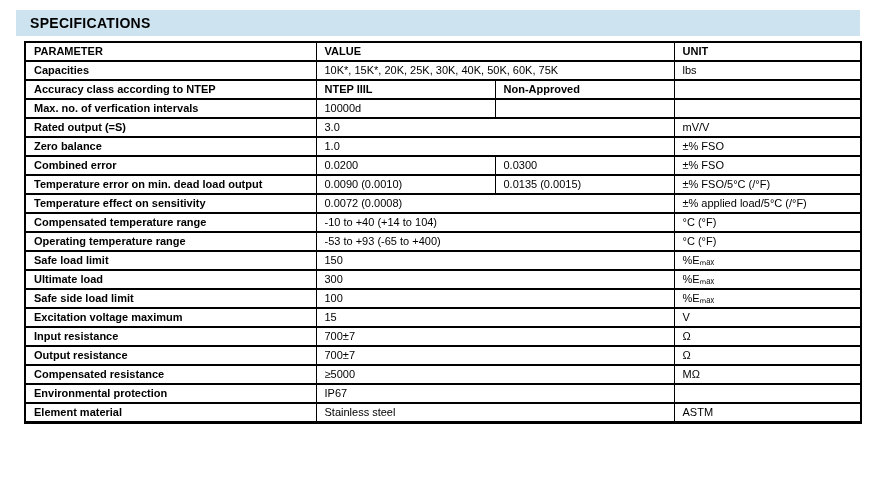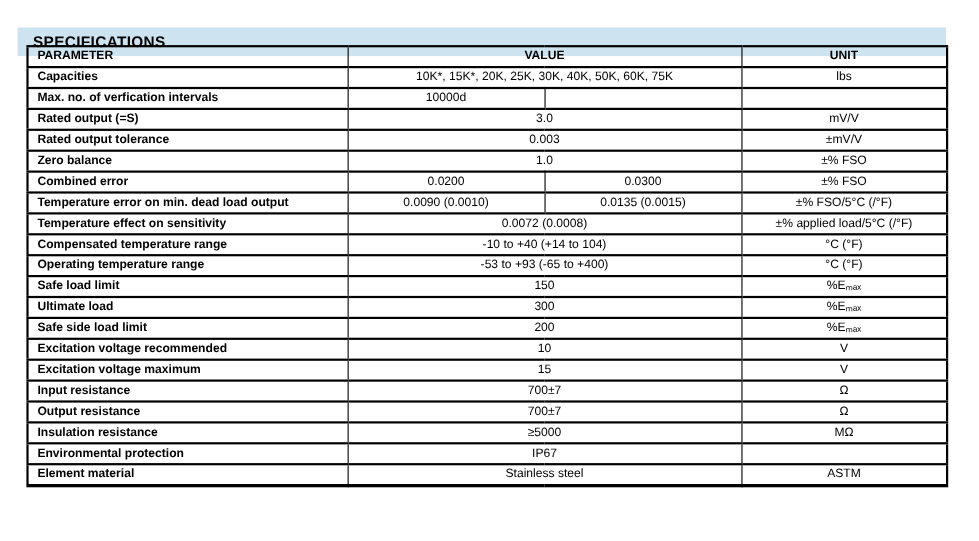--- a/index.html
+++ b/index.html
@@ -13,21 +13,21 @@
   }
   .page {
     position: relative;
     width: 890px;
     height: 492px;
     overflow: hidden;
   }
   .title-bar {
     position: absolute;
     left: 16px;
-    top: 25px;
+    top: 10px;
     width: 844px;
     height: 26px;
     background: #cde3ef;
     display: flex;
     align-items: center;
     box-sizing: border-box;
     padding-left: 14px;
   }
   .title-bar .title {
     font-weight: bold;
@@ -59,21 +59,20 @@
     line-height: 13px;
     overflow: hidden;
     white-space: nowrap;
   }
   table.spec td.param {
     text-align: left;
     font-weight: bold;
   }
   table.spec td.val,
   table.spec td.unit {
-    text-align: center;
     font-weight: normal;
   }
   table.spec td.bold { font-weight: bold; }
   table.spec tr.head td { font-weight: bold; }
 </style>
 </head>
 <body>
 
 <div class="page">
 
@@ -93,36 +92,37 @@
         <td class="param">PARAMETER</td>
         <td class="val" colspan="2">VALUE</td>
         <td class="unit">UNIT</td>
       </tr>
     <tr>
           <td class="param">Capacities</td>
           <td class="val" colspan="2">10K*, 15K*, 20K, 25K, 30K, 40K, 50K, 60K, 75K</td>
           <td class="unit">lbs</td>
         </tr>
         <tr>
+          <td class="param">Accuracy class according to NTEP</td>
+          <td class="val bold">NTEP IIIL</td>
+          <td class="val bold">Non-Approved</td>
+          <td class="unit"></td>
+        </tr>
+        <tr>
           <td class="param">Max. no. of verfication intervals</td>
           <td class="val">10000d</td>
           <td class="val"></td>
           <td class="unit"></td>
         </tr>
         <tr>
           <td class="param">Rated output (=S)</td>
           <td class="val" colspan="2">3.0</td>
           <td class="unit">mV/V</td>
         </tr>
         <tr>
-          <td class="param">Rated output tolerance</td>
-          <td class="val" colspan="2">0.003</td>
-          <td class="unit">±mV/V</td>
-        </tr>
-        <tr>
           <td class="param">Zero balance</td>
           <td class="val" colspan="2">1.0</td>
           <td class="unit">±% FSO</td>
         </tr>
         <tr>
           <td class="param">Combined error</td>
           <td class="val">0.0200</td>
           <td class="val">0.0300</td>
           <td class="unit">±% FSO</td>
         </tr>
@@ -152,45 +152,40 @@
           <td class="val" colspan="2">150</td>
           <td class="unit">%Eₘₐₓ</td>
         </tr>
         <tr>
           <td class="param">Ultimate load</td>
           <td class="val" colspan="2">300</td>
           <td class="unit">%Eₘₐₓ</td>
         </tr>
         <tr>
           <td class="param">Safe side load limit</td>
-          <td class="val" colspan="2">200</td>
+          <td class="val" colspan="2">100</td>
           <td class="unit">%Eₘₐₓ</td>
-        </tr>
-        <tr>
-          <td class="param">Excitation voltage recommended</td>
-          <td class="val" colspan="2">10</td>
-          <td class="unit">V</td>
         </tr>
         <tr>
           <td class="param">Excitation voltage maximum</td>
           <td class="val" colspan="2">15</td>
           <td class="unit">V</td>
         </tr>
         <tr>
           <td class="param">Input resistance</td>
           <td class="val" colspan="2">700±7</td>
           <td class="unit">Ω</td>
         </tr>
         <tr>
           <td class="param">Output resistance</td>
           <td class="val" colspan="2">700±7</td>
           <td class="unit">Ω</td>
         </tr>
         <tr>
-          <td class="param">Insulation resistance</td>
+          <td class="param">Compensated resistance</td>
           <td class="val" colspan="2">≥5000</td>
           <td class="unit">MΩ</td>
         </tr>
         <tr>
           <td class="param">Environmental protection</td>
           <td class="val" colspan="2">IP67</td>
           <td class="unit"></td>
         </tr>
         <tr>
           <td class="param">Element material</td>

